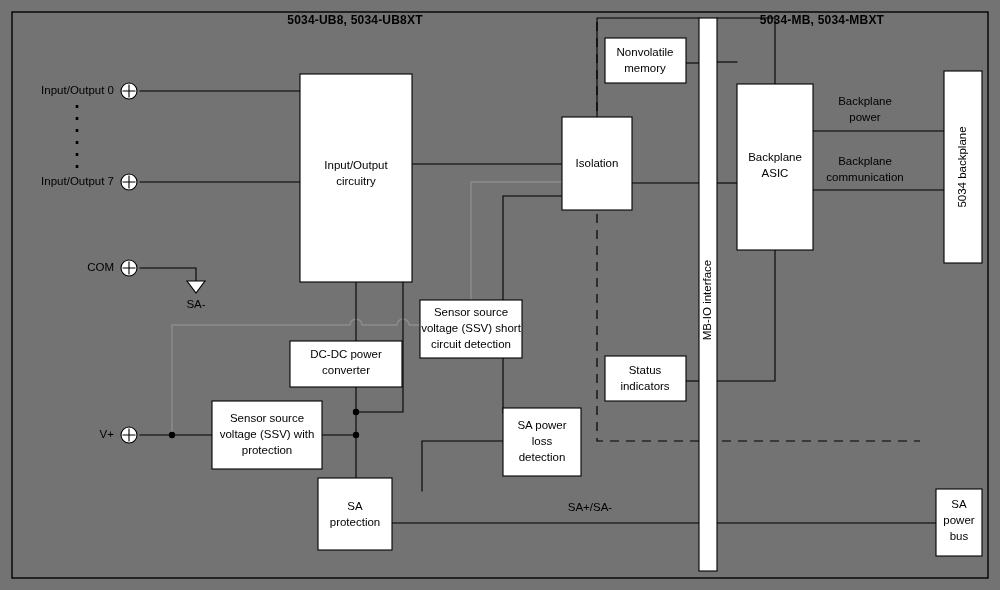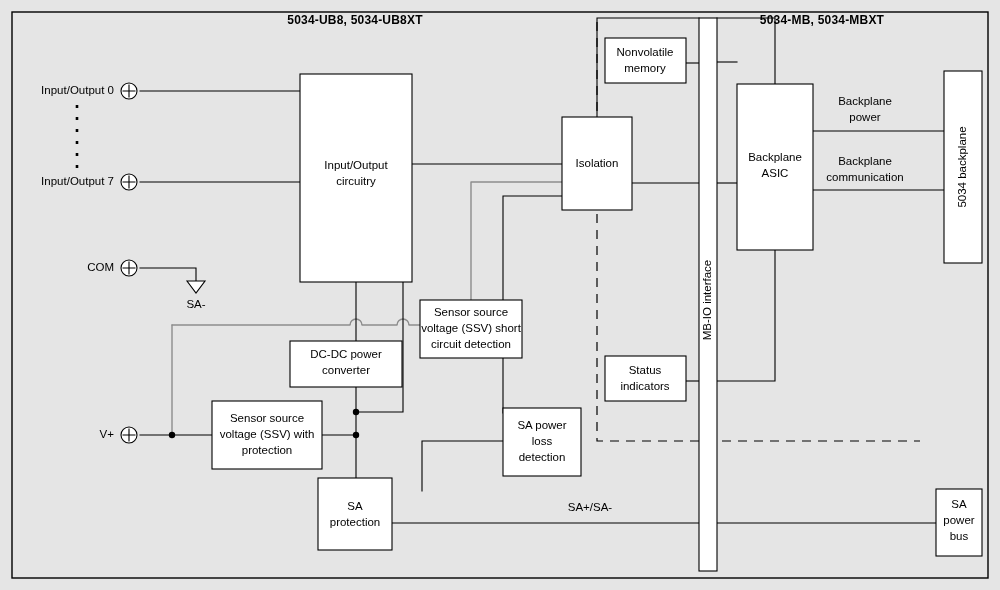--- a/index.html
+++ b/index.html
@@ -5,21 +5,21 @@
 <style>
   html,body{margin:0;padding:0;background:#ffffff;}
   body{
     font-family:"Liberation Sans","DejaVu Sans",sans-serif;
     -webkit-font-smoothing:antialiased;
   }
   #stage{
     position:relative;
     width:1000px;
     height:590px;
-    background:#e5e5e5;
+    background:#737373;
     overflow:hidden;
   }
   svg#diagram{
     position:absolute;
     left:0;top:0;
     width:1000px;
     height:590px;
     display:block;
   }
   .blk{fill:#ffffff;stroke:#000000;stroke-width:1.1;}

